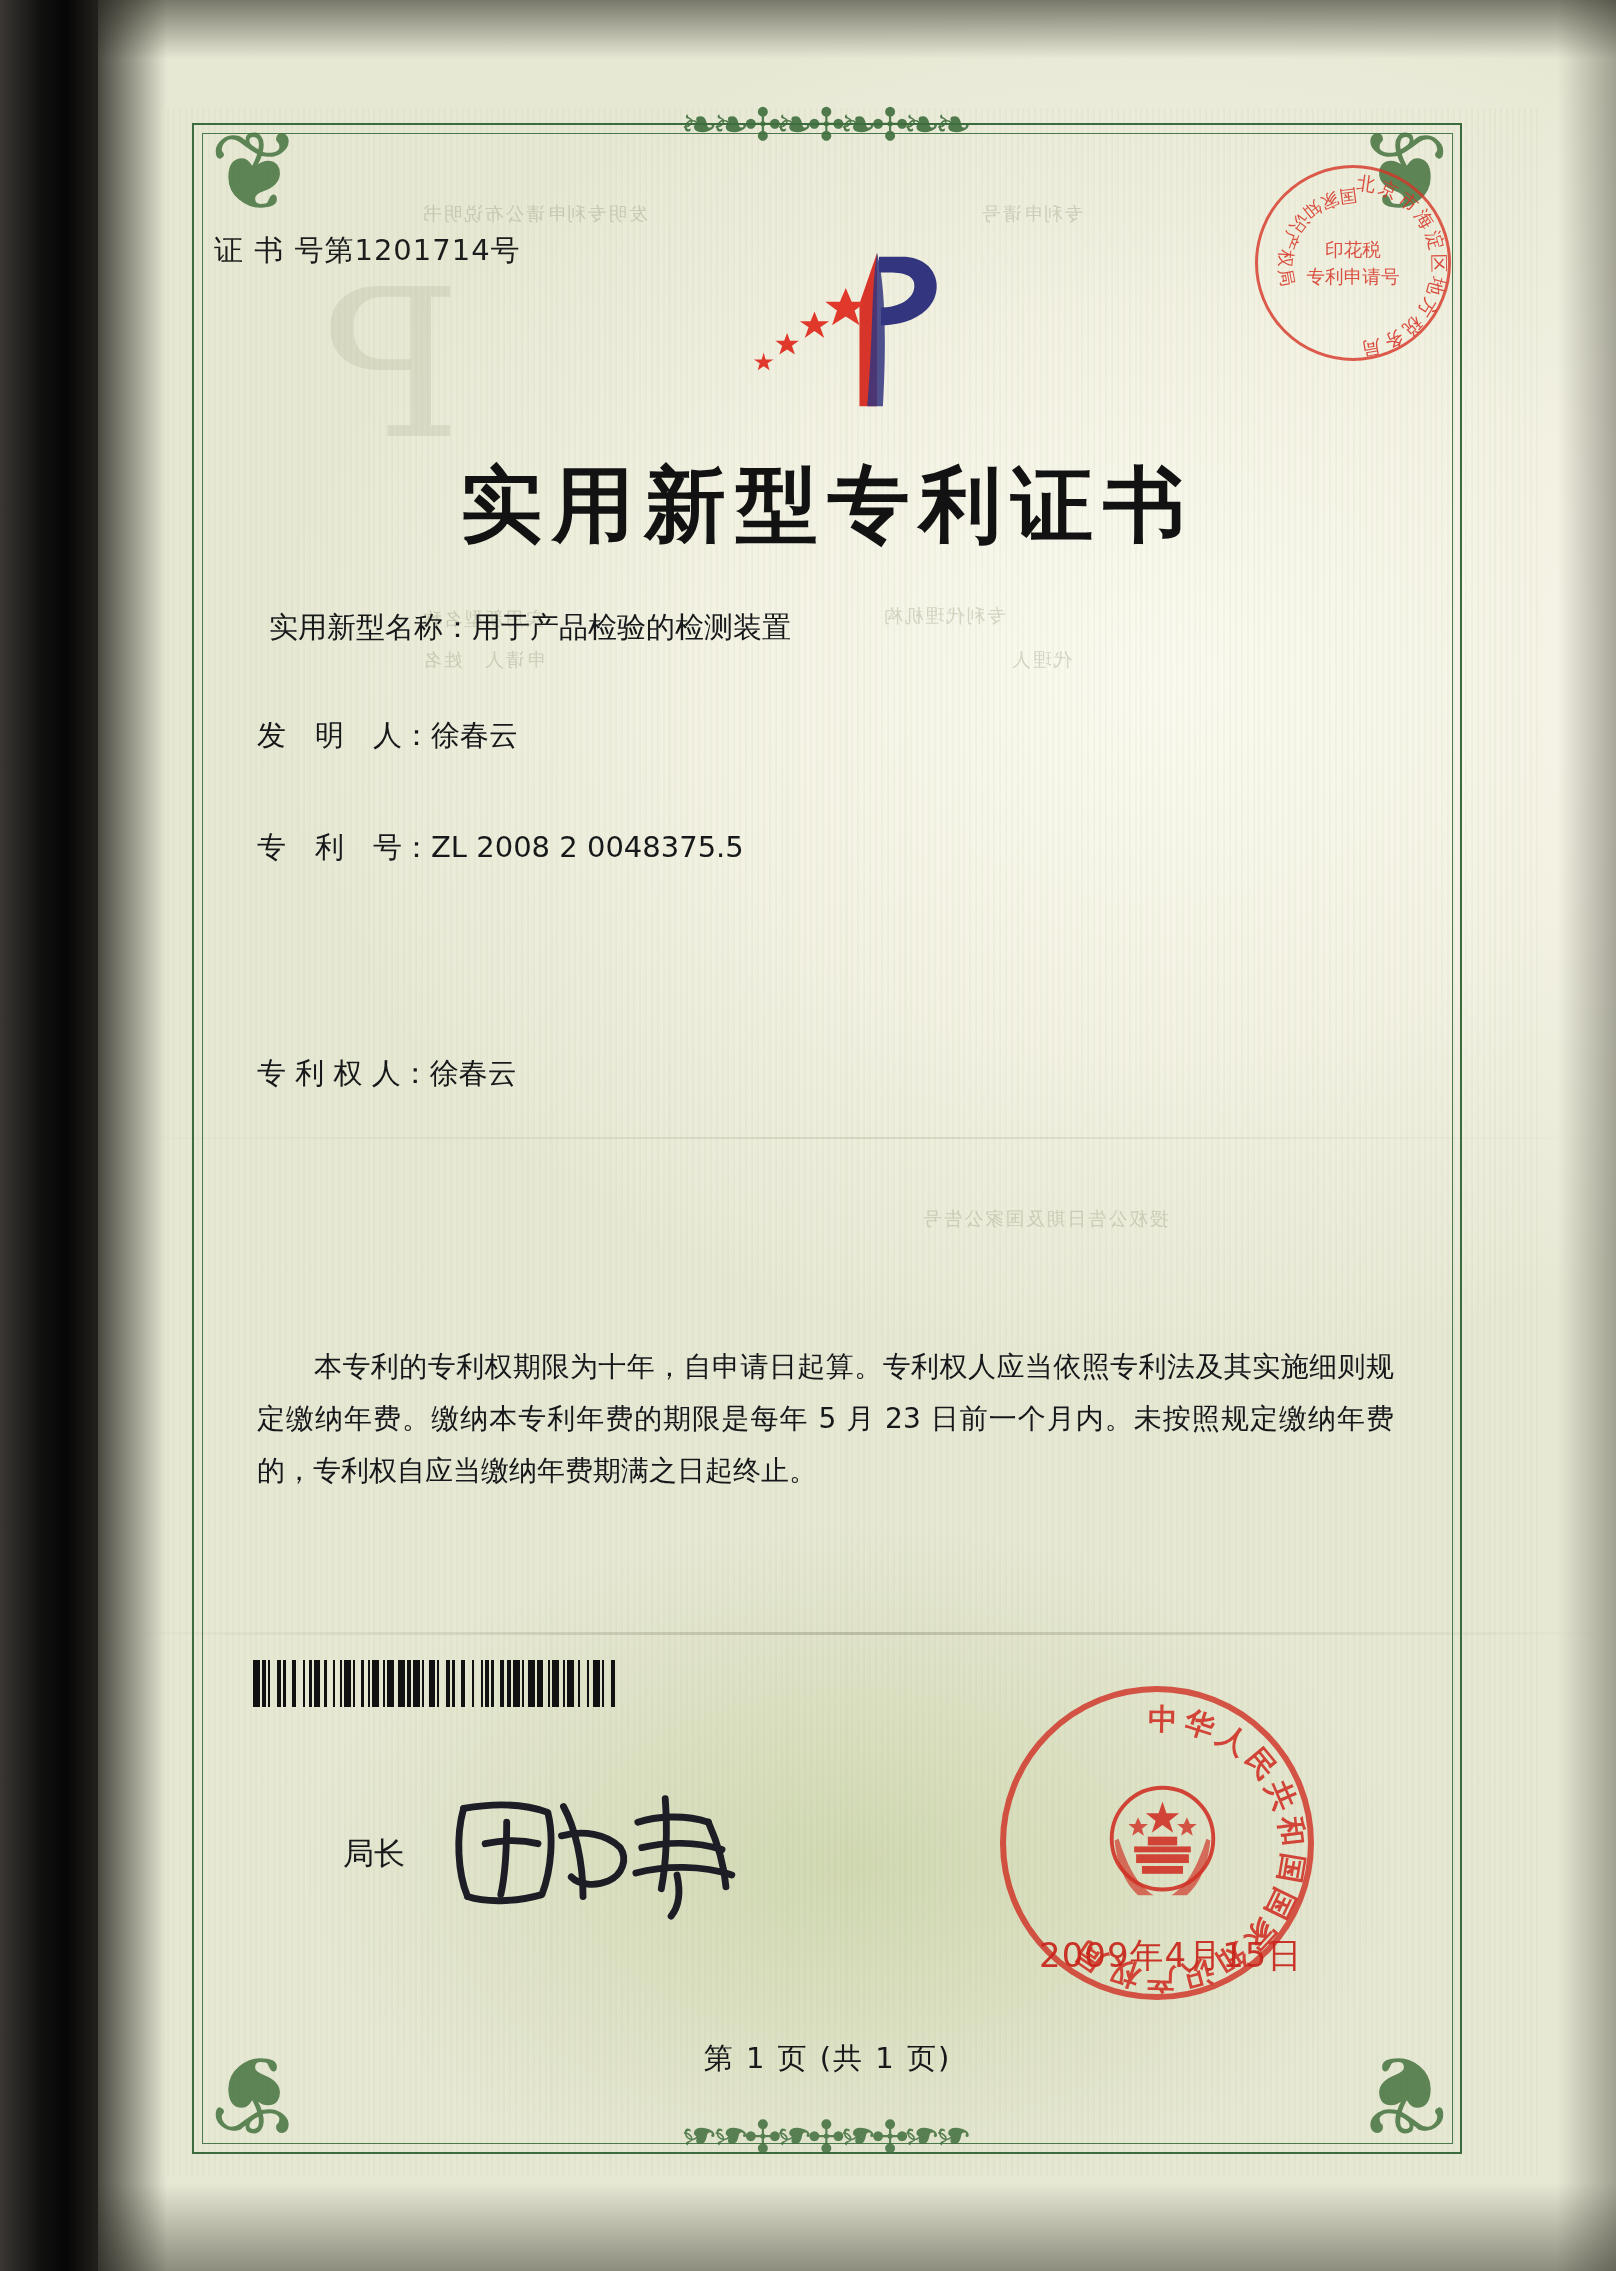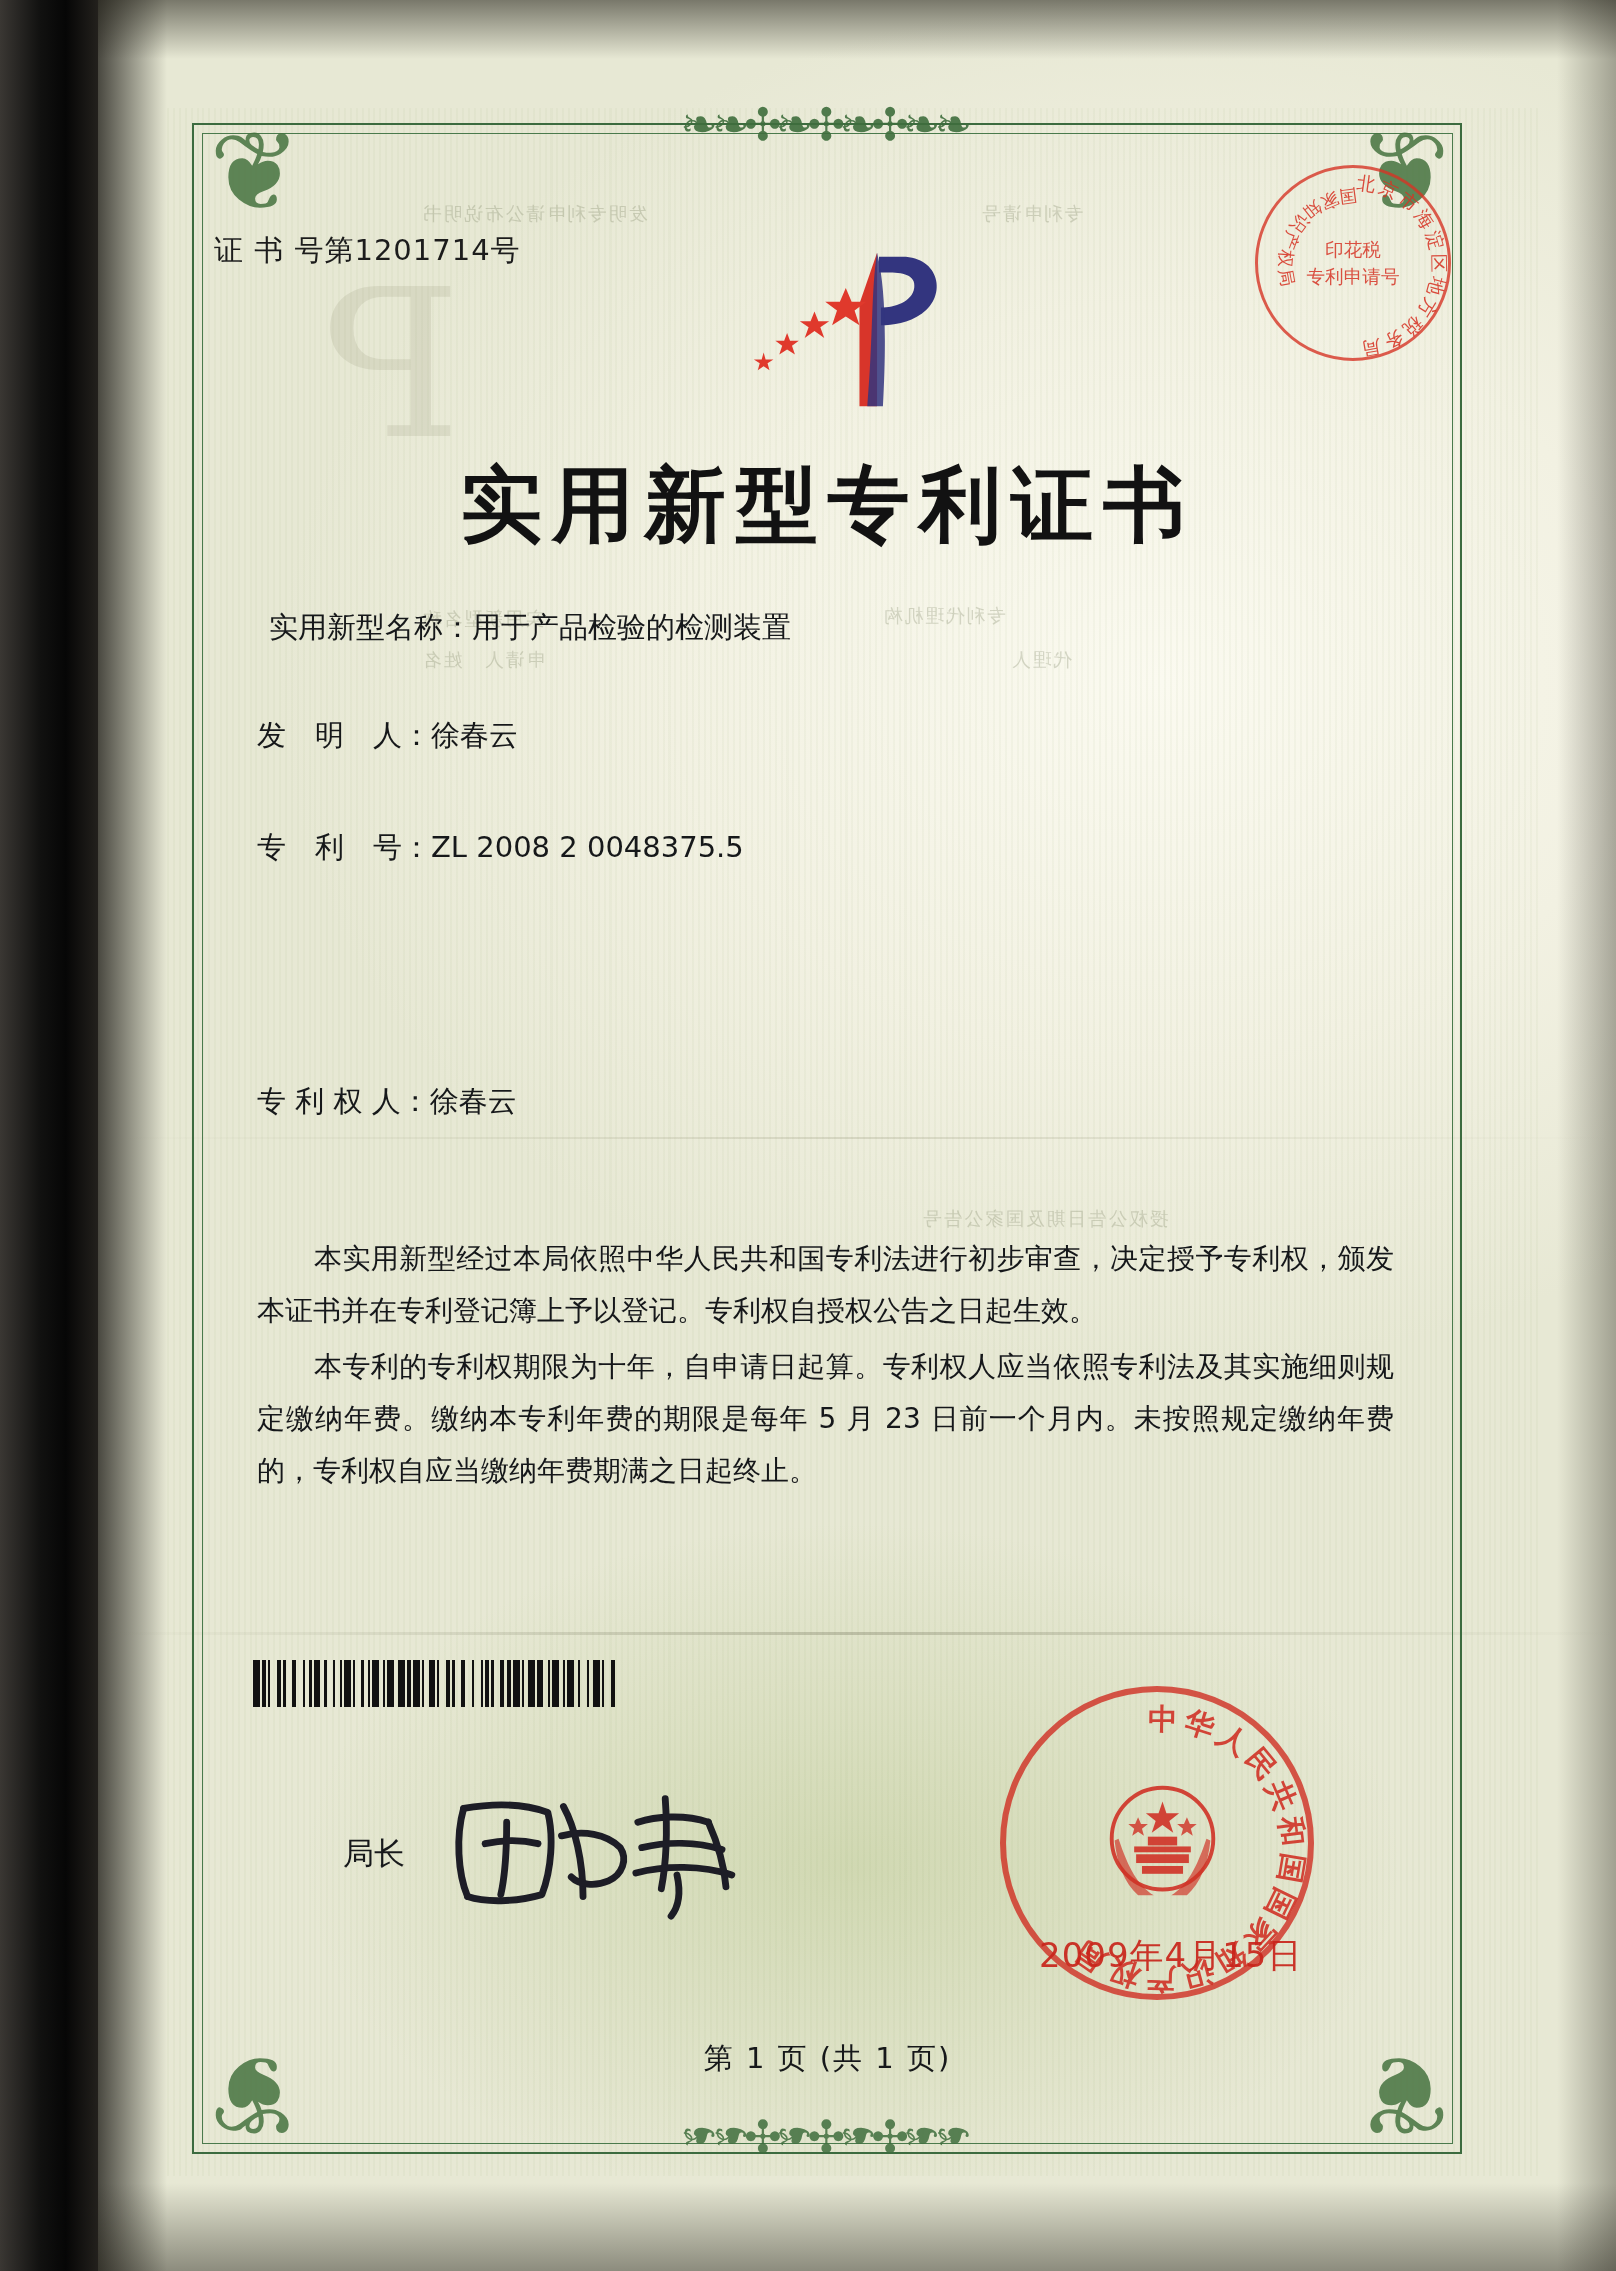--- a/index.html
+++ b/index.html
@@ -355,25 +355,24 @@
 
   <div class="field" style="top:608px;margin-left:12px;">
     <span class="lbl">实用新型名称：</span><span class="val">用于产品检验的检测装置</span>
   </div>
   <div class="field" style="top:716px;">
     <span class="lbl">发　明　人：</span><span class="val">徐春云</span>
   </div>
   <div class="field" style="top:828px;">
     <span class="lbl">专　利　号：</span><span class="val">ZL 2008 2 0048375.5</span>
   </div>
-  <div class="field" style="top:1054px;margin-top:28px;">
+  <div class="field" style="top:1054px;">
     <span class="lbl">专 利 权 人：</span><span class="val">徐春云</span>
   </div>
 
-  <div class="para" style="top:1233px;">本实用新型经过本局依照中华人民共和国专利法进行初步审查，决定授予专利权，颁发本证书并在专利登记簿上予以登记。专利权自授权公告之日起生效。</div>
   <div class="para" style="top:1341px;">本专利的专利权期限为十年，自申请日起算。专利权人应当依照专利法及其实施细则规定缴纳年费。缴纳本专利年费的期限是每年 5 月 23 日前一个月内。未按照规定缴纳年费的，专利权自应当缴纳年费期满之日起终止。</div>
 
   <div class="barcode" id="barcode"><i style="width:6.5px;background:#111"></i><i style="width:2.2px;background:transparent"></i><i style="width:4.3px;background:#111"></i><i style="width:2.2px;background:transparent"></i><i style="width:2.2px;background:#111"></i><i style="width:6.5px;background:transparent"></i><i style="width:4.3px;background:#111"></i><i style="width:2.2px;background:transparent"></i><i style="width:2.2px;background:#111"></i><i style="width:6.5px;background:transparent"></i><i style="width:4.3px;background:#111"></i><i style="width:6.5px;background:transparent"></i><i style="width:2.2px;background:#111"></i><i style="width:4.3px;background:transparent"></i><i style="width:2.2px;background:#111"></i><i style="width:2.2px;background:transparent"></i><i style="width:6.5px;background:#111"></i><i style="width:4.3px;background:transparent"></i><i style="width:2.2px;background:#111"></i><i style="width:6.5px;background:transparent"></i><i style="width:2.2px;background:#111"></i><i style="width:4.3px;background:transparent"></i><i style="width:2.2px;background:#111"></i><i style="width:2.2px;background:transparent"></i><i style="width:6.5px;background:#111"></i><i style="width:2.2px;background:transparent"></i><i style="width:2.2px;background:#111"></i><i style="width:6.5px;background:transparent"></i><i style="width:2.2px;background:#111"></i><i style="width:4.3px;background:transparent"></i><i style="width:2.2px;background:#111"></i><i style="width:2.2px;background:transparent"></i><i style="width:6.5px;background:#111"></i><i style="width:4.3px;background:transparent"></i><i style="width:2.2px;background:#111"></i><i style="width:2.2px;background:transparent"></i><i style="width:6.5px;background:#111"></i><i style="width:4.3px;background:transparent"></i><i style="width:6.5px;background:#111"></i><i style="width:2.2px;background:transparent"></i><i style="width:4.3px;background:#111"></i><i style="width:2.2px;background:transparent"></i><i style="width:6.5px;background:#111"></i><i style="width:2.2px;background:transparent"></i><i style="width:2.2px;background:#111"></i><i style="width:4.3px;background:transparent"></i><i style="width:6.5px;background:#111"></i><i style="width:2.2px;background:transparent"></i><i style="width:2.2px;background:#111"></i><i style="width:6.5px;background:transparent"></i><i style="width:4.3px;background:#111"></i><i style="width:2.2px;background:transparent"></i><i style="width:2.2px;background:#111"></i><i style="width:6.5px;background:transparent"></i><i style="width:4.3px;background:#111"></i><i style="width:6.5px;background:transparent"></i><i style="width:2.2px;background:#111"></i><i style="width:6.5px;background:transparent"></i><i style="width:2.2px;background:#111"></i><i style="width:2.2px;background:transparent"></i><i style="width:4.3px;background:#111"></i><i style="width:2.2px;background:transparent"></i><i style="width:2.2px;background:#111"></i><i style="width:6.5px;background:transparent"></i><i style="width:4.3px;background:#111"></i><i style="width:2.2px;background:transparent"></i><i style="width:4.3px;background:#111"></i><i style="width:2.2px;background:transparent"></i><i style="width:6.5px;background:#111"></i><i style="width:2.2px;background:transparent"></i><i style="width:2.2px;background:#111"></i><i style="width:4.3px;background:transparent"></i><i style="width:6.5px;background:#111"></i><i style="width:2.2px;background:transparent"></i><i style="width:6.5px;background:#111"></i><i style="width:4.3px;background:transparent"></i><i style="width:2.2px;background:#111"></i><i style="width:2.2px;background:transparent"></i><i style="width:6.5px;background:#111"></i><i style="width:4.3px;background:transparent"></i><i style="width:2.2px;background:#111"></i><i style="width:2.2px;background:transparent"></i><i style="width:6.5px;background:#111"></i><i style="width:4.3px;background:transparent"></i><i style="width:2.2px;background:#111"></i><i style="width:6.5px;background:transparent"></i><i style="width:2.2px;background:#111"></i><i style="width:4.3px;background:transparent"></i><i style="width:6.5px;background:#111"></i><i style="width:2.2px;background:transparent"></i><i style="width:2.2px;background:#111"></i><i style="width:6.5px;background:transparent"></i><i style="width:4.3px;background:#111"></i><i style="width:2.2px;background:transparent"></i></div>
 
   <div class="director-label">局长</div>
   <div class="signature">
     <svg width="323" height="147" viewBox="0 0 330 150">
       <g fill="none" stroke="#1d1d26" stroke-width="7" stroke-linecap="round" stroke-linejoin="round">
         <path d="M18 30 C10 58 12 96 22 120"></path>
         <path d="M18 30 C52 24 82 26 104 34 C110 58 108 92 98 118 C70 126 40 126 22 120"></path>

